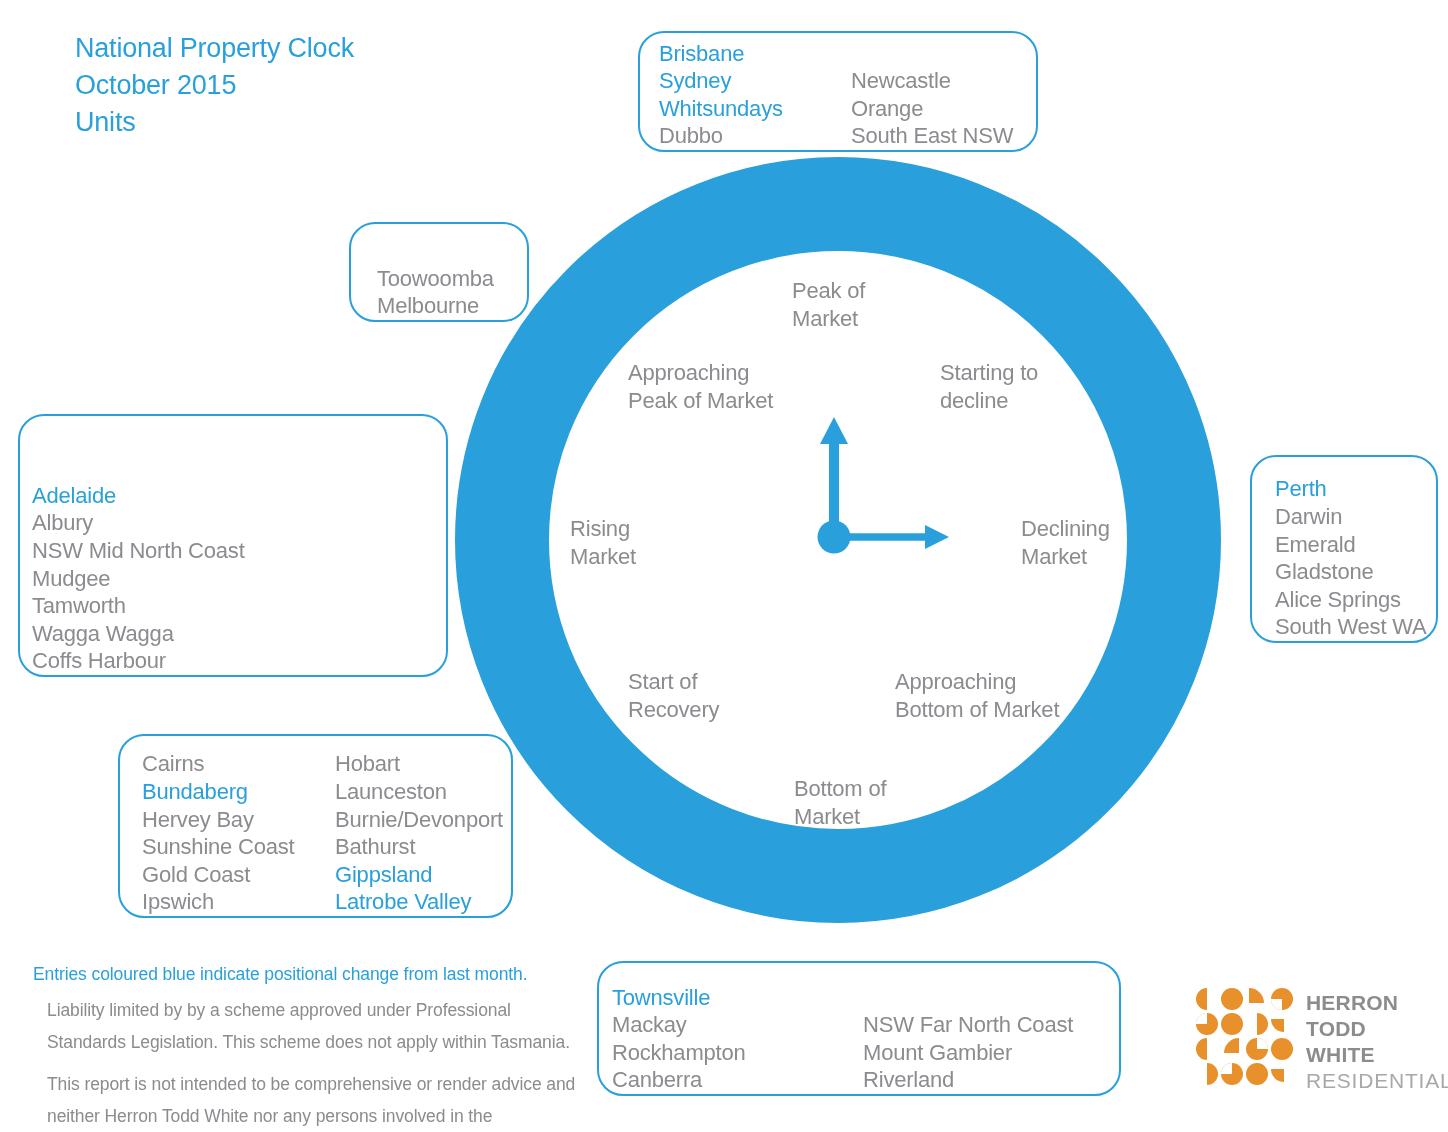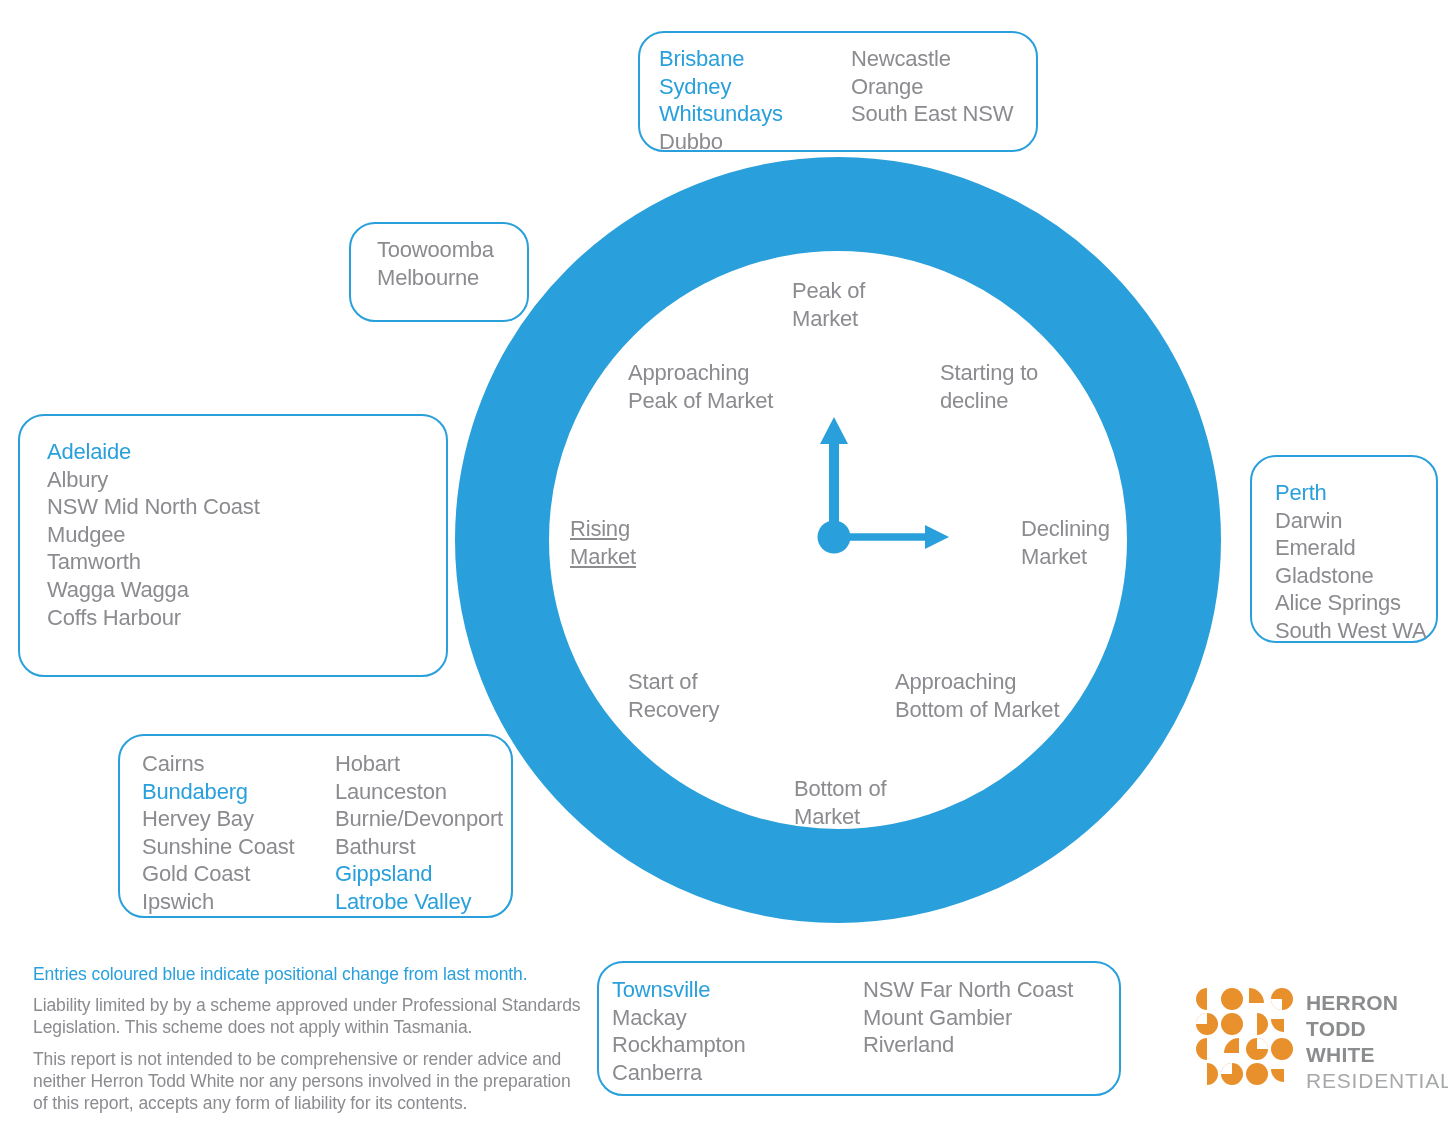--- a/index.html
+++ b/index.html
@@ -17,47 +17,47 @@
   .ring-svg{position:absolute;left:0;top:0;}
 
   
   .title{position:absolute;left:75px;top:30px;color:var(--blue);font-size:27px;line-height:37px;font-weight:400;}
 
   
   .stage{position:absolute;color:var(--gray);font-size:22px;line-height:27.5px;white-space:pre-line;}
   .stage-peak{left:792px;top:277px;}
   .stage-approaching-peak{left:628px;top:359px;}
   .stage-starting{left:940px;top:359px;}
-  .stage-rising{left:570px;top:515px;text-decoration:underline;}
+  .stage-rising{left:570px;top:515px;}
   .stage-declining{left:1021px;top:515px;}
   .stage-start-recovery{left:628px;top:668px;}
   .stage-approaching-bottom{left:895px;top:668px;}
   .stage-bottom{left:794px;top:775px;}
 
   
-  .box{position:absolute;border:2px solid var(--blue);border-radius:26px;background:#fff;display:flex;}
+  .box{position:absolute;border:2px solid var(--blue);border-radius:26px;background:#fff;display:flex;align-items:flex-end;}
   .box .col{display:block;}
   .city{color:var(--gray);font-size:22px;line-height:27.6px;white-space:nowrap;}
   .city.changed{color:var(--blue);}
 
   .box-peak{left:638px;top:31px;width:400px;height:121px;padding:12px 0 0 19px;}
   .box-peak .col1{width:192px;}
   .box-approaching-peak{left:349px;top:222px;width:180px;height:100px;padding:12px 0 0 26px;}
-  .box-rising{left:18px;top:414px;width:430px;height:263px;padding:22px 0 0 27px;}
+  .box-rising{left:18px;top:414px;width:430px;height:263px;padding:22px 0 0 12px;}
   .box-rising .col1{width:260px;}
   .box-declining{left:1250px;top:455px;width:188px;height:188px;padding:22px 0 0 23px;}
   .box-start-recovery{left:118px;top:734px;width:395px;height:184px;padding:14px 0 0 22px;}
   .box-start-recovery .col1{width:193px;}
   .box-bottom{left:597px;top:961px;width:524px;height:135px;padding:13px 0 0 13px;}
   .box-bottom .col1{width:251px;}
 
   
   .footnote{position:absolute;left:33px;top:963px;width:548px;font-size:17.5px;letter-spacing:-0.1px;}
   .footnote .note{color:var(--blue);line-height:22px;margin-bottom:9px;}
-  .footnote p{color:var(--gray);line-height:22px;margin-bottom:10px;}
+  .footnote p{color:var(--gray);line-height:32px;margin-bottom:10px;margin-left:14px;}
 
   
   .logo{position:absolute;left:1196px;top:988px;display:flex;}
   .dots{display:grid;grid-template-columns:repeat(4,25px);grid-template-rows:repeat(4,25px);}
   .dot-cell{position:relative;}
   .shape{position:absolute;background:var(--orange);}
   .s-circle{width:22px;height:22px;border-radius:50%;left:0;top:0;}
   .s-half-l{width:11px;height:22px;border-radius:11px 0 0 11px;left:0;top:0;}
   .s-half-r{width:11px;height:22px;border-radius:0 11px 11px 0;left:11px;top:0;}
   .s-pac{width:22px;height:22px;border-radius:50%;overflow:hidden;left:0;top:0;}
@@ -79,20 +79,25 @@
 
   <svg class="ring-svg" width="1448" height="1132" viewBox="0 0 1448 1132">
     <circle cx="838" cy="540" r="336" fill="none" stroke="var(--blue)" stroke-width="94"></circle>
     <line x1="834" y1="537" x2="834" y2="441" stroke="var(--blue)" stroke-width="10"></line>
     <polygon points="834,417 820,444 848,444" fill="var(--blue)"></polygon>
     <line x1="834" y1="537" x2="928" y2="537" stroke="var(--blue)" stroke-width="7.5"></line>
     <polygon points="949,537 925,525 925,549" fill="var(--blue)"></polygon>
     <circle cx="834" cy="537" r="16.5" fill="var(--blue)"></circle>
   </svg>
 
+  <div class="title">
+    <div>National Property Clock</div>
+    <div>October 2015</div>
+    <div>Units</div>
+  </div>
 
   <div class="stage stage-peak">Peak of
 Market</div>
   <div class="stage stage-approaching-peak">Approaching
 Peak of Market</div>
   <div class="stage stage-starting">Starting to
 decline</div>
   <div class="stage stage-rising">Rising
 Market</div>
   <div class="stage stage-declining">Declining

